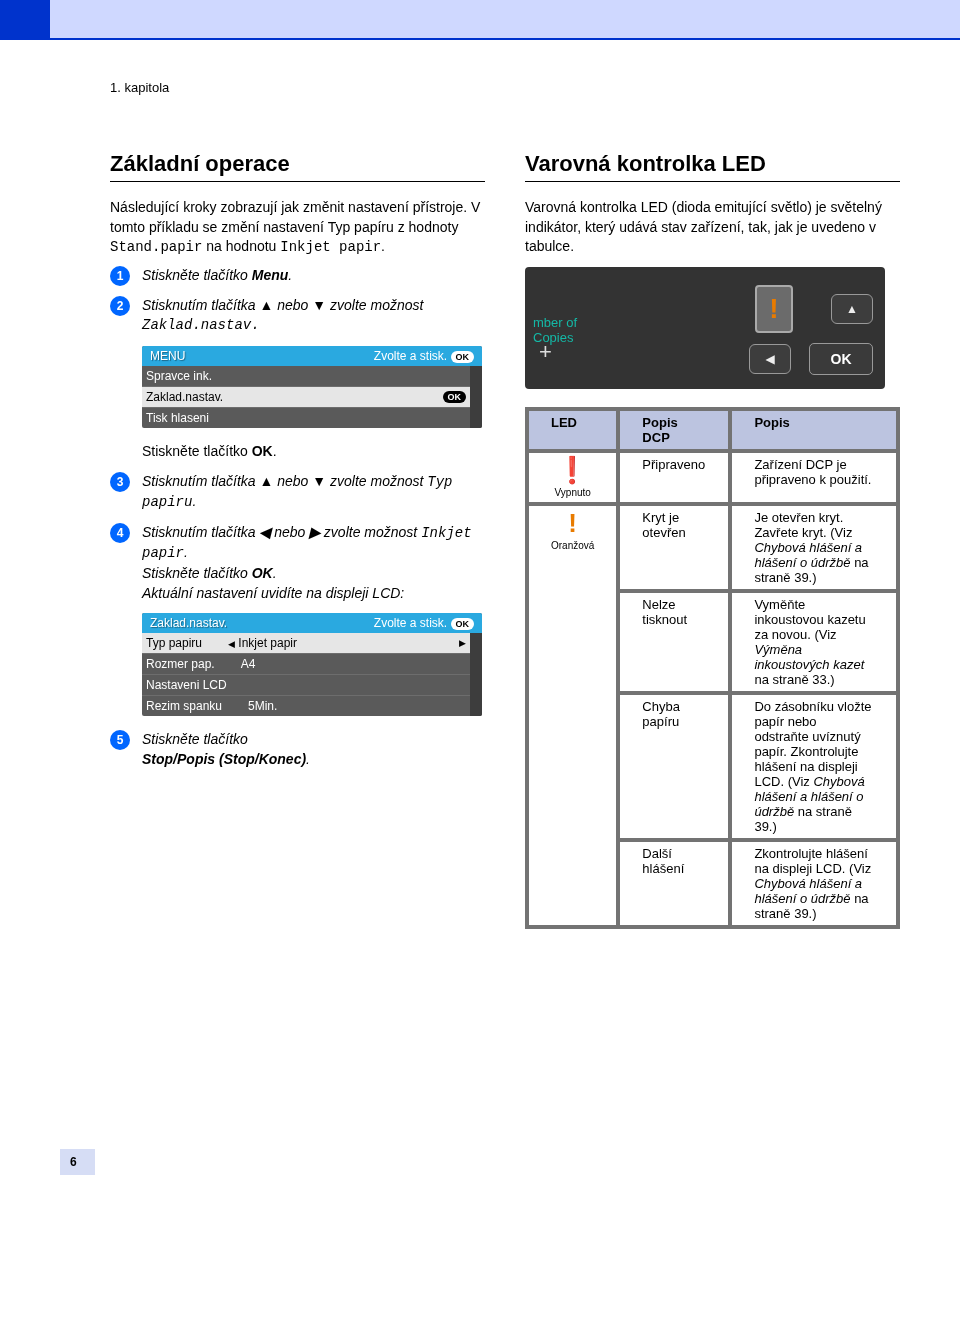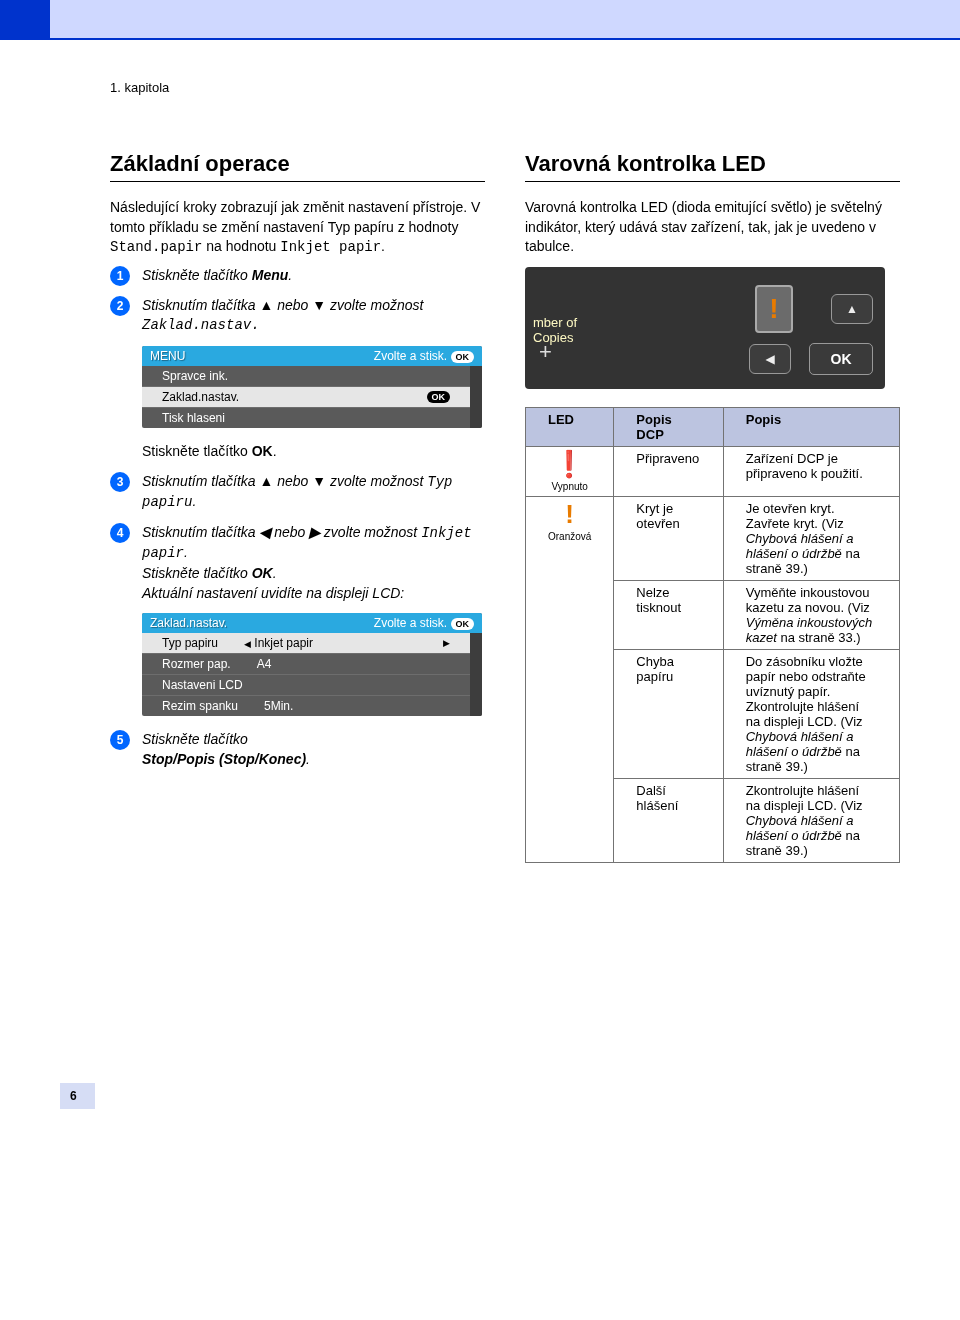--- a/index.html
+++ b/index.html
@@ -17,40 +17,40 @@
   .step { display: flex; gap: 12px; margin-bottom: 10px; align-items: flex-start; }
   .step-num { flex: 0 0 20px; width: 20px; height: 20px; border-radius: 50%; background: #0066ff; color: #fff; font-size: 12px; font-weight: bold; display: flex; align-items: center; justify-content: center; }
   .step-text { flex: 1; line-height: 1.4; font-style: italic; }
   .step-indent { margin-left: 32px; margin-bottom: 10px; line-height: 1.4; }
 
   .lcd { background: #5a5a5a; color: #fff; font-size: 12px; border-radius: 2px; overflow: hidden; margin: 8px 0 14px 32px; width: 340px; }
   .lcd-header { background: #2aa9e0; color: #fff; padding: 3px 8px; display: flex; justify-content: space-between; align-items: center; font-size: 12px; }
   .lcd-header .title { text-shadow: 1px 1px 1px rgba(0,0,0,0.4); }
   .ok-pill { background: #fff; color: #000; border-radius: 8px; padding: 0 5px; font-size: 9px; font-weight: bold; display: inline-flex; align-items: center; height: 12px; }
   .ok-pill-dark { background: #000; color: #fff; border-radius: 8px; padding: 0 5px; font-size: 9px; font-weight: bold; display: inline-flex; align-items: center; height: 12px; }
-  .lcd-row { padding: 3px 20px; border-bottom: 1px solid #6d6d6d; display: flex; justify-content: space-between; align-items: center; }
+  .lcd-row { padding: 3px 4px; border-bottom: 1px solid #6d6d6d; display: flex; justify-content: space-between; align-items: center; }
   .lcd-row.sel { background: #e6e6e6; color: #000; }
   .lcd-row:last-child { border-bottom: none; }
   .lcd-scroll { width: 12px; background: #3d3d3d; }
   .lcd-body { display: flex; }
   .lcd-rows { flex: 1; }
   .lcd-cols { display: flex; gap: 26px; align-items: center; }
   .lcd-arrow { font-size: 9px; }
 
   .device { background: #333; border-radius: 4px; padding: 18px 12px 14px 12px; margin: 10px 0 18px 0; width: 360px; position: relative; color: #fff; }
   .dev-toprow { display: flex; gap: 18px; align-items: center; margin-bottom: 10px; justify-content: flex-end; }
   .dev-led { background: #6b6b6b; border: 2px solid #aaa; border-radius: 4px; width: 38px; height: 48px; display: flex; align-items: center; justify-content: center; font-size: 28px; color: #e87b00; font-weight: bold; margin-left: auto; margin-right: 20px; }
   .dev-btn-round { background: #3d3d3d; border: 1px solid #999; border-radius: 6px; width: 42px; height: 30px; display: flex; align-items: center; justify-content: center; color: #eee; font-size: 12px; }
-  .dev-label { position: absolute; left: 8px; top: 48px; font-size: 13px; line-height: 1.2; color: #fef9c3; }
+  .dev-label { position: absolute; left: 8px; top: 48px; font-size: 13px; line-height: 1.2; color: #14b8a6; }
   .dev-plus { position: absolute; left: 14px; bottom: 24px; font-size: 22px; color: #ddd; }
   .dev-botrow { display: flex; gap: 18px; align-items: center; justify-content: flex-end; }
   .dev-ok { background: #3a3a3a; border: 1px solid #999; border-radius: 5px; width: 64px; height: 32px; display: flex; align-items: center; justify-content: center; font-size: 14px; color: #fff; font-weight: bold; }
 
   table.led { border-collapse: collapse; width: 100%; font-size: 13px; }
-  table.led th, table.led td { border: 1px solid #737373; padding: 4px 22px; vertical-align: top; text-align: left; }
+  table.led th, table.led td { border: 4px solid #737373; padding: 4px 22px; vertical-align: top; text-align: left; }
   table.led th { background: #bcc4e0; font-weight: bold; }
   .led-icon { display: block; text-align: center; width: 100%; }
   .led-off { font-size: 26px; line-height: 1; }
   .led-orange { font-size: 26px; color: #e87b00; line-height: 1; font-weight: bold; }
   .led-sub { font-size: 10px; margin-top: 4px; display: block; text-align: center; }
   .italic { font-style: italic; }
 
   .footer { margin-top: 200px; padding: 0 0 0 60px; }
   .pgnum { background: #d6ddf5; display: inline-block; padding: 6px 18px 6px 10px; font-size: 12px; font-weight: bold; }
 </style>

